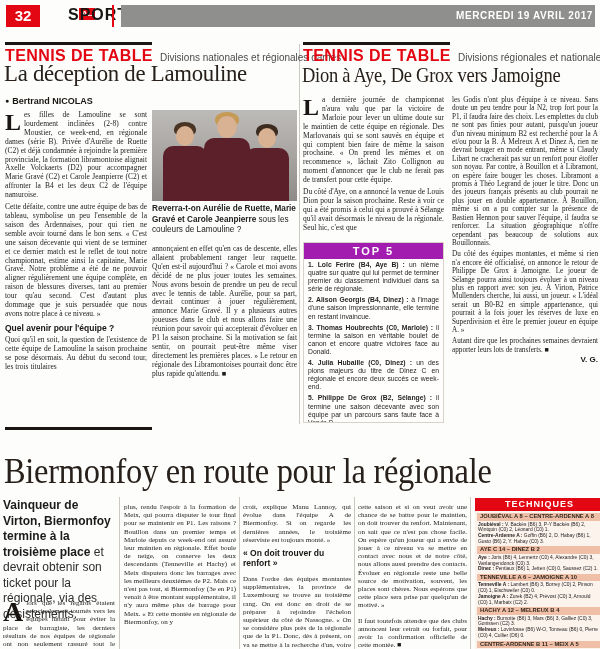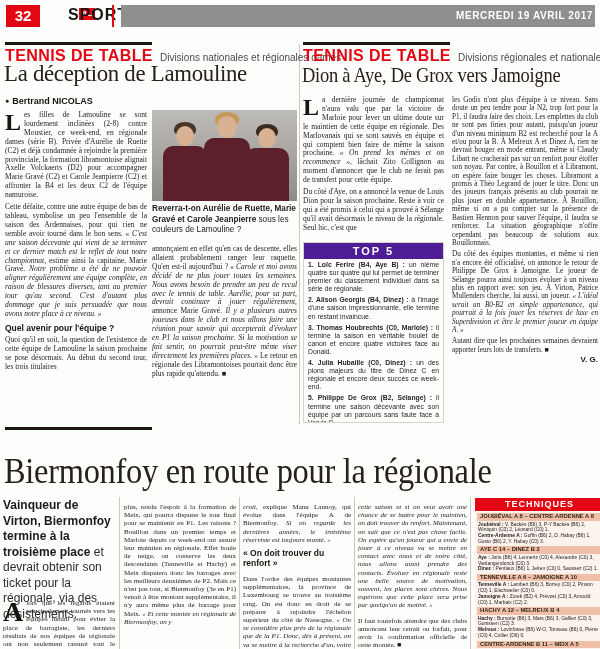--- a/index.html
+++ b/index.html
@@ -2,21 +2,21 @@
 <html><head>
 <meta charset="utf-8">
 <style>
   html,body{margin:0;padding:0;background:#ffffff;}
   .page{position:relative;width:600px;height:649px;background:#fdfdfb;overflow:hidden;
         font-family:"Liberation Serif",serif;color:#1c1c1c;}
   .abs{position:absolute;}
   .jst{text-align:justify;}
   .body{font-size:7.5px;line-height:8.9px;margin:0 0 3px 0;}
   .b-body{font-size:7px;line-height:8.2px;margin:7px 0 3px 0;}
-  .seg-i{font-style:italic;}
+  .seg-i{}
   .seg-b{font-weight:700;}
   .seg-n{font-weight:inherit;}
   .rule{background:#181512;height:3px;}
   .kick-red{color:#e30613;font-weight:800;font-size:16px;letter-spacing:.4px;
             font-family:"Liberation Sans",sans-serif;}
   .kick-sub{color:#4a4a4a;font-size:10px;font-family:"Liberation Sans",sans-serif;margin-left:7px;font-weight:400;}
   .headline{color:#27201b;letter-spacing:-.3px;white-space:nowrap;transform-origin:0 50%;font-weight:500;}
   .byline{font:700 9px "Liberation Sans",sans-serif;color:#181512;}
   .byline .dot{font-size:7px;vertical-align:1px;margin-right:3px;}
   .dropcap{float:left;font-size:24px;line-height:20px;font-weight:700;padding:1px 3px 0 0;color:#181512;}
@@ -34,21 +34,21 @@
            text-align:right;padding-right:2px;letter-spacing:.6px;box-sizing:border-box;}
   
   .photo{background:linear-gradient(180deg,#bdbbb8 0%,#a5a29f 55%,#8e8b88 100%);overflow:hidden;}
   .person{position:absolute;}
   .torso{position:absolute;background:#5b2029;border-radius:10px 10px 0 0;}
   .face{position:absolute;background:#d9b193;border-radius:50%;}
   .hair{position:absolute;border-radius:50% 50% 40% 40%;}
   .caption{font-family:"Liberation Sans",sans-serif;font-size:8.2px;line-height:10.6px;color:#222;text-align:left;}
   
   .top5{border:1px solid #d8d2c9;background:#fffefd;box-sizing:border-box;overflow:hidden;}
-  .top5-banner{background:#4c1d95;color:#fff;font:700 11px/16px "Liberation Sans",sans-serif;
+  .top5-banner{background:#a21caf;color:#fff;font:700 11px/16px "Liberation Sans",sans-serif;
                text-align:center;letter-spacing:2px;height:16px;}
   .t5-item{font:400 6.8px/8.1px "Liberation Sans",sans-serif;padding:2px 4px 1px;color:#1f1f1f;text-align:justify;}
   .t5-lead{font-weight:700;}
   
   .intro{font-family:"Liberation Sans",sans-serif;font-size:12px;line-height:15.5px;color:#1b1b1b;}
   .intro .seg-n{color:#2d2d2d;}
   .clip{overflow:hidden;}
   
   .tech{background:#fcf3ed;overflow:hidden;box-sizing:border-box;}
   .tech-banner{background:#e30613;color:#fff;font:700 9px/13px "Liberation Sans",sans-serif;

